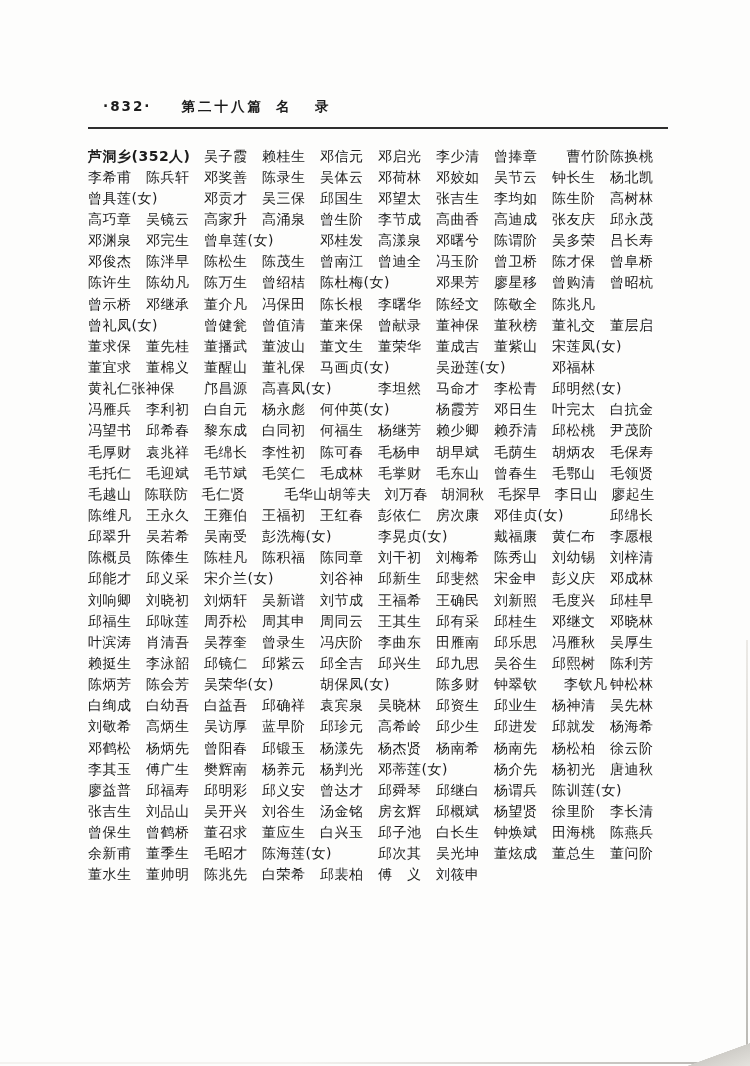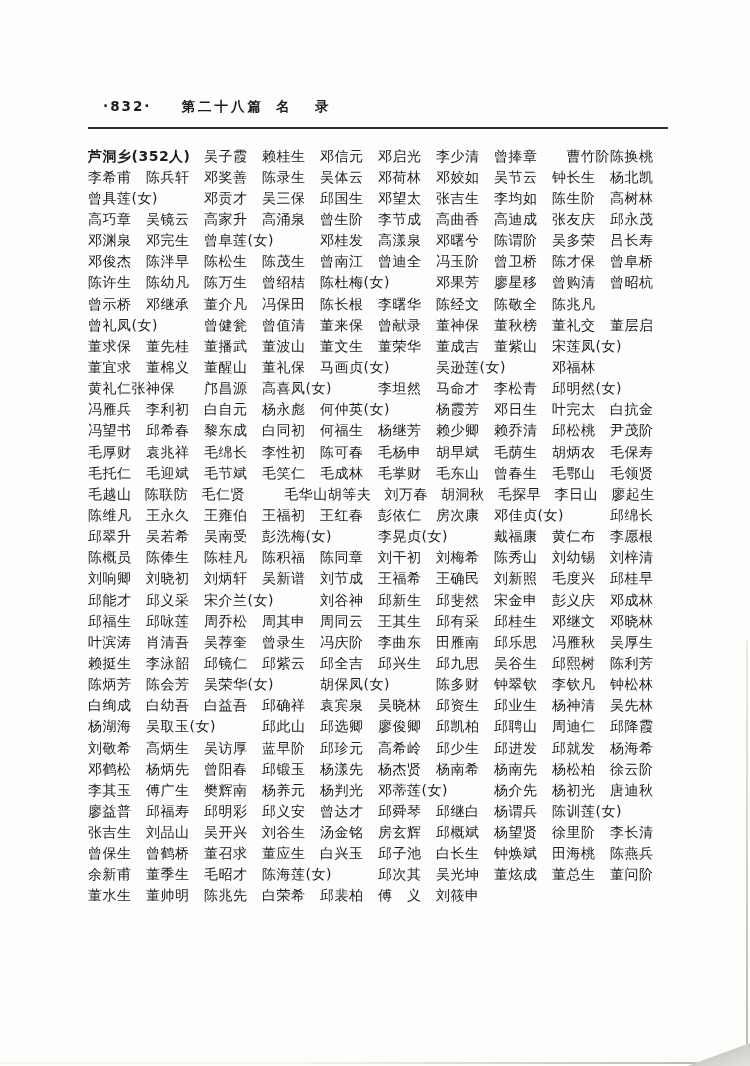--- a/index.html
+++ b/index.html
@@ -314,43 +314,43 @@
       <span class="cell" style="grid-column: span 1;">陈桂凡</span>
       <span class="cell" style="grid-column: span 1;">陈积福</span>
       <span class="cell" style="grid-column: span 1;">陈同章</span>
       <span class="cell" style="grid-column: span 1;">刘干初</span>
       <span class="cell" style="grid-column: span 1;">刘梅希</span>
       <span class="cell" style="grid-column: span 1;">陈秀山</span>
       <span class="cell" style="grid-column: span 1;">刘幼锡</span>
       <span class="cell" style="grid-column: span 1;">刘梓清</span>
     </div>
     <div class="registry-row">
+      <span class="cell" style="grid-column: span 1;">邱能才</span>
+      <span class="cell" style="grid-column: span 1;">邱义采</span>
+      <span class="cell" style="grid-column: span 2;">宋介兰(女)</span>
+      <span class="cell" style="grid-column: span 1;">刘谷神</span>
+      <span class="cell" style="grid-column: span 1;">邱新生</span>
+      <span class="cell" style="grid-column: span 1;">邱斐然</span>
+      <span class="cell" style="grid-column: span 1;">宋金申</span>
+      <span class="cell" style="grid-column: span 1;">彭义庆</span>
+      <span class="cell" style="grid-column: span 1;">邓成林</span>
+    </div>
+    <div class="registry-row">
       <span class="cell" style="grid-column: span 1;">刘响卿</span>
       <span class="cell" style="grid-column: span 1;">刘晓初</span>
       <span class="cell" style="grid-column: span 1;">刘炳轩</span>
       <span class="cell" style="grid-column: span 1;">吴新谱</span>
       <span class="cell" style="grid-column: span 1;">刘节成</span>
       <span class="cell" style="grid-column: span 1;">王福希</span>
       <span class="cell" style="grid-column: span 1;">王确民</span>
       <span class="cell" style="grid-column: span 1;">刘新照</span>
       <span class="cell" style="grid-column: span 1;">毛度兴</span>
       <span class="cell" style="grid-column: span 1;">邱桂早</span>
     </div>
     <div class="registry-row">
-      <span class="cell" style="grid-column: span 1;">邱能才</span>
-      <span class="cell" style="grid-column: span 1;">邱义采</span>
-      <span class="cell" style="grid-column: span 2;">宋介兰(女)</span>
-      <span class="cell" style="grid-column: span 1;">刘谷神</span>
-      <span class="cell" style="grid-column: span 1;">邱新生</span>
-      <span class="cell" style="grid-column: span 1;">邱斐然</span>
-      <span class="cell" style="grid-column: span 1;">宋金申</span>
-      <span class="cell" style="grid-column: span 1;">彭义庆</span>
-      <span class="cell" style="grid-column: span 1;">邓成林</span>
-    </div>
-    <div class="registry-row">
       <span class="cell" style="grid-column: span 1;">邱福生</span>
       <span class="cell" style="grid-column: span 1;">邱咏莲</span>
       <span class="cell" style="grid-column: span 1;">周乔松</span>
       <span class="cell" style="grid-column: span 1;">周其申</span>
       <span class="cell" style="grid-column: span 1;">周同云</span>
       <span class="cell" style="grid-column: span 1;">王其生</span>
       <span class="cell" style="grid-column: span 1;">邱有采</span>
       <span class="cell" style="grid-column: span 1;">邱桂生</span>
       <span class="cell" style="grid-column: span 1;">邓继文</span>
       <span class="cell" style="grid-column: span 1;">邓晓林</span>
@@ -379,47 +379,36 @@
       <span class="cell" style="grid-column: span 1;">邱熙树</span>
       <span class="cell" style="grid-column: span 1;">陈利芳</span>
     </div>
     <div class="registry-row">
       <span class="cell" style="grid-column: span 1;">陈炳芳</span>
       <span class="cell" style="grid-column: span 1;">陈会芳</span>
       <span class="cell" style="grid-column: span 2;">吴荣华(女)</span>
       <span class="cell" style="grid-column: span 2;">胡保凤(女)</span>
       <span class="cell" style="grid-column: span 1;">陈多财</span>
       <span class="cell" style="grid-column: span 1;">钟翠钦</span>
-      <span class="cell" style="grid-column: span 1;">李钦凡</span>
+      <span class="cell" style="grid-column: span 1; margin-left: 12px;">李钦凡</span>
       <span class="cell" style="grid-column: span 1;">钟松林</span>
     </div>
     <div class="registry-row">
       <span class="cell" style="grid-column: span 1;">白绚成</span>
       <span class="cell" style="grid-column: span 1;">白幼吾</span>
       <span class="cell" style="grid-column: span 1;">白益吾</span>
       <span class="cell" style="grid-column: span 1;">邱确祥</span>
       <span class="cell" style="grid-column: span 1;">袁宾泉</span>
       <span class="cell" style="grid-column: span 1;">吴晓林</span>
       <span class="cell" style="grid-column: span 1;">邱资生</span>
       <span class="cell" style="grid-column: span 1;">邱业生</span>
       <span class="cell" style="grid-column: span 1;">杨神清</span>
       <span class="cell" style="grid-column: span 1;">吴先林</span>
     </div>
     <div class="registry-row">
-      <span class="cell" style="grid-column: span 1;">杨湖海</span>
-      <span class="cell" style="grid-column: span 2;">吴取玉(女)</span>
-      <span class="cell" style="grid-column: span 1;">邱此山</span>
-      <span class="cell" style="grid-column: span 1;">邱选卿</span>
-      <span class="cell" style="grid-column: span 1;">廖俊卿</span>
-      <span class="cell" style="grid-column: span 1;">邱凯柏</span>
-      <span class="cell" style="grid-column: span 1;">邱聘山</span>
-      <span class="cell" style="grid-column: span 1;">周迪仁</span>
-      <span class="cell" style="grid-column: span 1;">邱降霞</span>
-    </div>
-    <div class="registry-row">
       <span class="cell" style="grid-column: span 1;">刘敬希</span>
       <span class="cell" style="grid-column: span 1;">高炳生</span>
       <span class="cell" style="grid-column: span 1;">吴访厚</span>
       <span class="cell" style="grid-column: span 1;">蓝早阶</span>
       <span class="cell" style="grid-column: span 1;">邱珍元</span>
       <span class="cell" style="grid-column: span 1;">高希岭</span>
       <span class="cell" style="grid-column: span 1;">邱少生</span>
       <span class="cell" style="grid-column: span 1;">邱进发</span>
       <span class="cell" style="grid-column: span 1;">邱就发</span>
       <span class="cell" style="grid-column: span 1;">杨海希</span>

